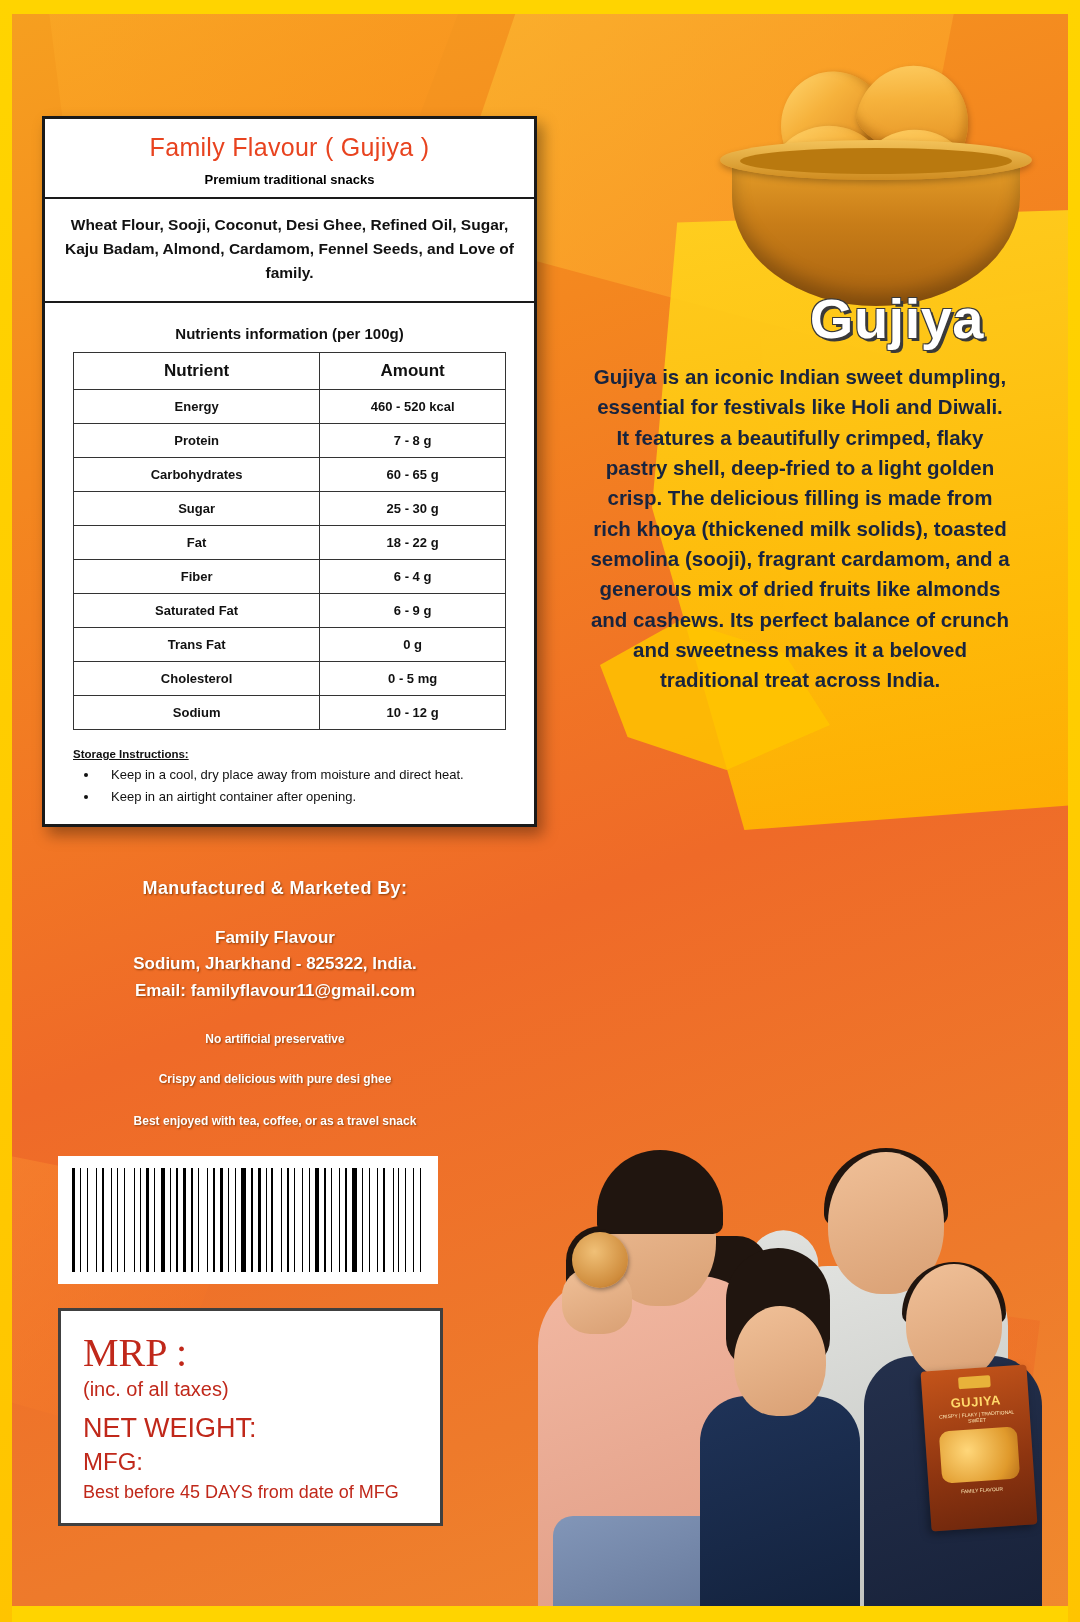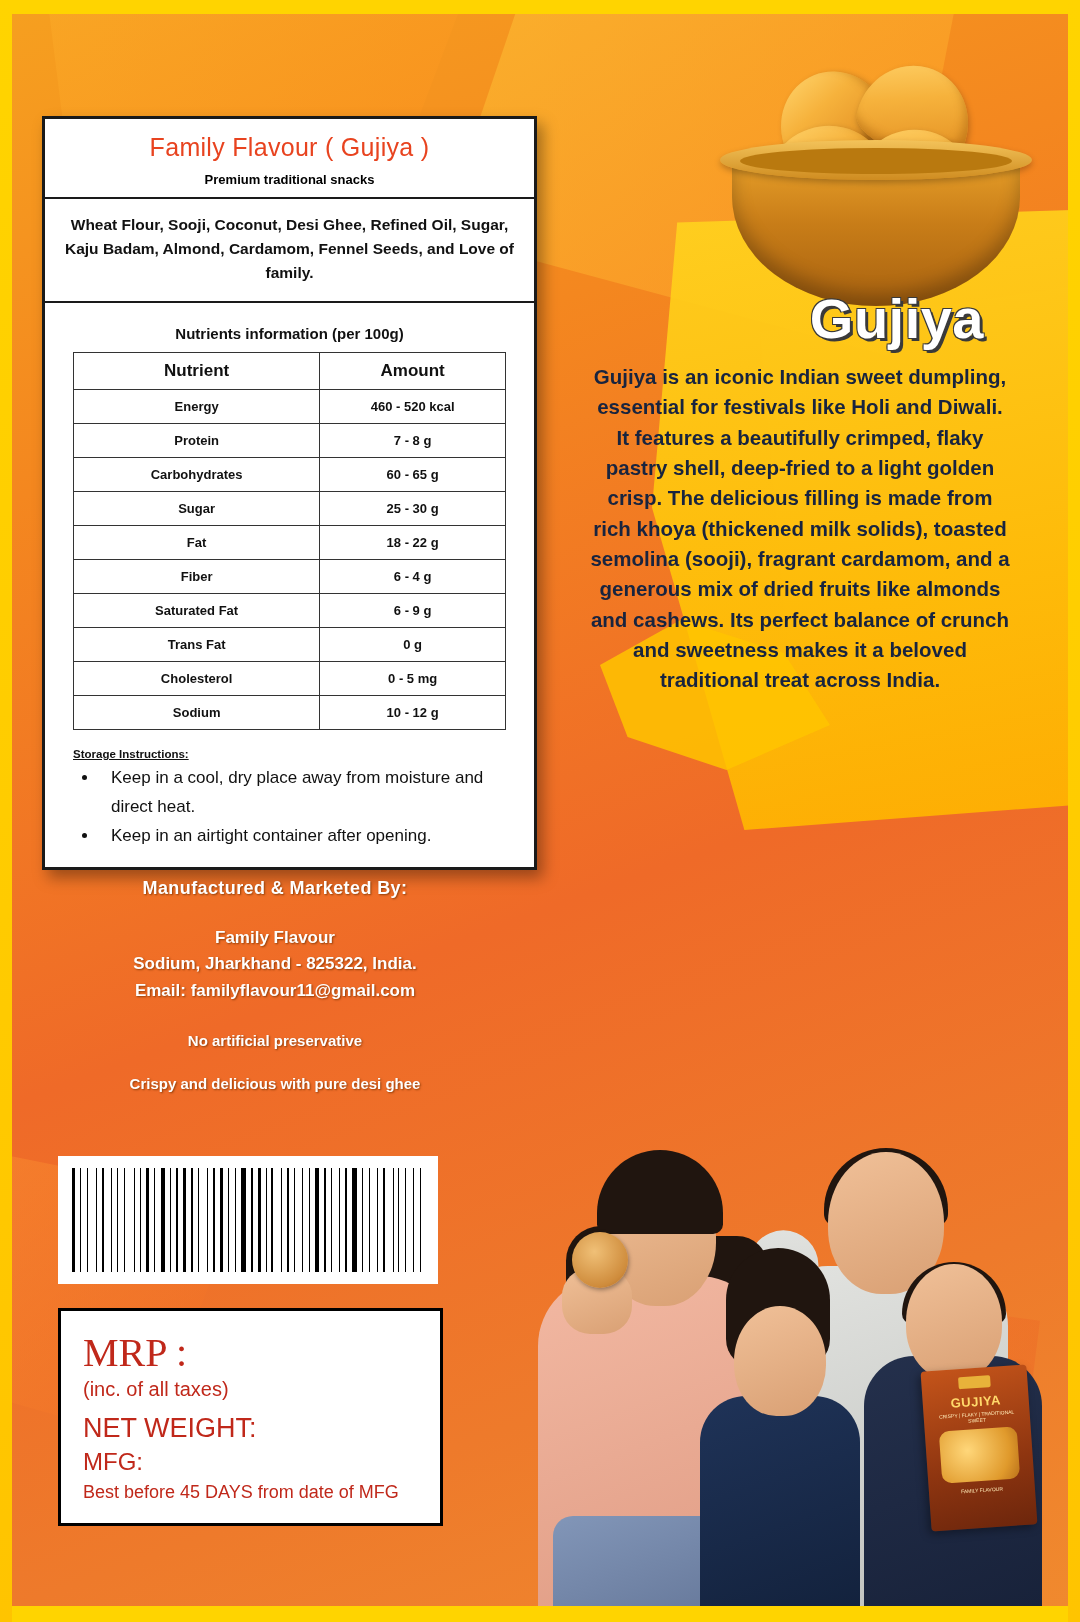--- a/index.html
+++ b/index.html
@@ -106,21 +106,21 @@
   }
   table.nutri td.col-n { width: 57%; }
   .storage {
     margin: 18px 28px 16px;
   }
   .storage-title {
     font-size: 11.5px; font-weight: bold; color: #111; text-decoration: underline;
     margin-bottom: 4px;
   }
   .storage ul { margin-left: 26px; }
-  .storage li { font-size: 17px; color: #111; line-height: 1.7; padding-left: 12px; }
+  .storage li { font-size: 13px; color: #111; line-height: 1.7; padding-left: 12px; }
 
   
   .bowl-wrap { position: absolute; top: 60px; right: 40px; width: 330px; height: 250px; }
   .bowl {
     position: absolute; left: 22px; top: 96px; width: 288px; height: 150px;
     background: linear-gradient(180deg,#e8a02a 0%, #c87d18 45%, #a86210 100%);
     border-radius: 10px 10px 145px 145px / 10px 10px 110px 110px;
     box-shadow: inset 0 -12px 18px rgba(0,0,0,.25);
   }
   .bowl-rim {
@@ -169,38 +169,38 @@
   }
   .mfg-head {
     font-size: 18px; font-weight: bold; letter-spacing: .4px;
     text-shadow: 1px 1px 2px rgba(120,50,0,.8);
   }
   .mfg-lines {
     margin-top: 26px; font-size: 17px; font-weight: bold; line-height: 1.55;
     text-shadow: 1px 1px 2px rgba(120,50,0,.8);
   }
   .claim {
-    margin-top: 28px; font-size: 15px; font-weight: bold;
+    margin-top: 28px; font-size: 12px; font-weight: bold;
     text-shadow: 1px 1px 2px rgba(120,50,0,.8);
   }
   .claim.c2 { margin-top: 26px; }
   .claim.c3 { margin-top: 26px; line-height: 1.5; }
 
   
   .barcode-box {
     position: absolute; left: 58px; top: 1156px; width: 380px; height: 128px;
     background: #ffffff; padding: 12px 14px;
     display: flex; align-items: stretch; gap: 2px;
   }
   .bar { background:#000; }
 
   
   .mrp-box {
     position: absolute; left: 58px; top: 1308px; width: 385px; height: 218px;
-    background: #ffffff; border: 3px solid #000000; padding: 18px 22px;
+    background: #ffffff; border: 3px solid #404040; padding: 18px 22px;
   }
   .mrp-title { font-family: "Liberation Serif", serif; font-size: 40px; color: #c0281a; }
   .mrp-sub { font-size: 20px; color: #c0281a; margin-top: 2px; }
   .net-weight { font-size: 27px; color: #c0281a; margin-top: 12px; }
   .mfg-label { font-size: 24px; color: #c0281a; margin-top: 4px; }
   .best-before { font-size: 18px; color: #c0281a; margin-top: 6px; }
 
   
   .family-wrap {
     position: absolute; right: 12px; bottom: 16px; width: 620px; height: 800px;
@@ -383,20 +383,21 @@
 
 <div class="mfg-block">
   <div class="mfg-head">Manufactured &amp; Marketed By:</div>
   <div class="mfg-lines">
     <div>Family Flavour</div>
     <div>Sodium, Jharkhand - 825322, India.</div>
     <div>Email: familyflavour11@gmail.com</div>
   </div>
   <div class="claim">No artificial preservative</div>
   <div class="claim c2">Crispy and delicious with pure desi ghee</div>
+  <div class="claim c3">Best enjoyed with tea, coffee, or as a travel snack</div>
 </div>
 
 <div class="barcode-box" id="barcode">
     <div class="bar" style="width:6px;"></div>
     <div class="" style="width:2px;background:#fff;"></div>
     <div class="bar" style="width:2px;"></div>
     <div class="" style="width:4px;background:#fff;"></div>
     <div class="bar" style="width:2px;"></div>
     <div class="" style="width:8px;background:#fff;"></div>
     <div class="bar" style="width:2px;"></div>

